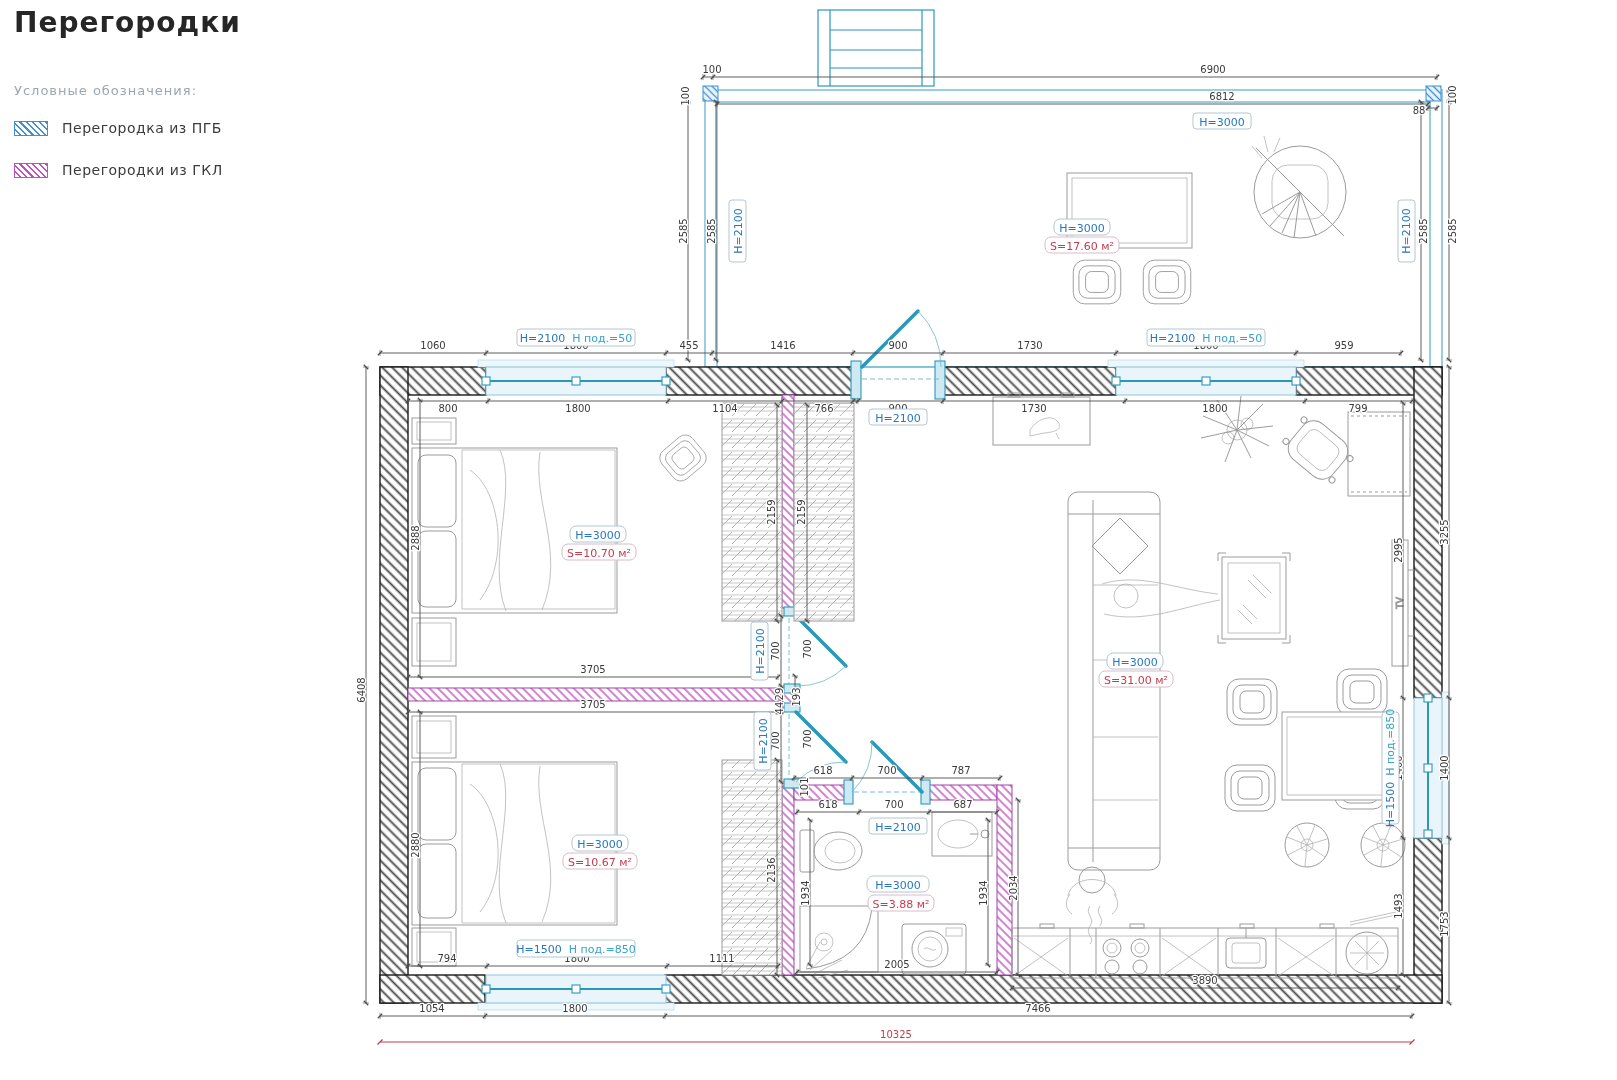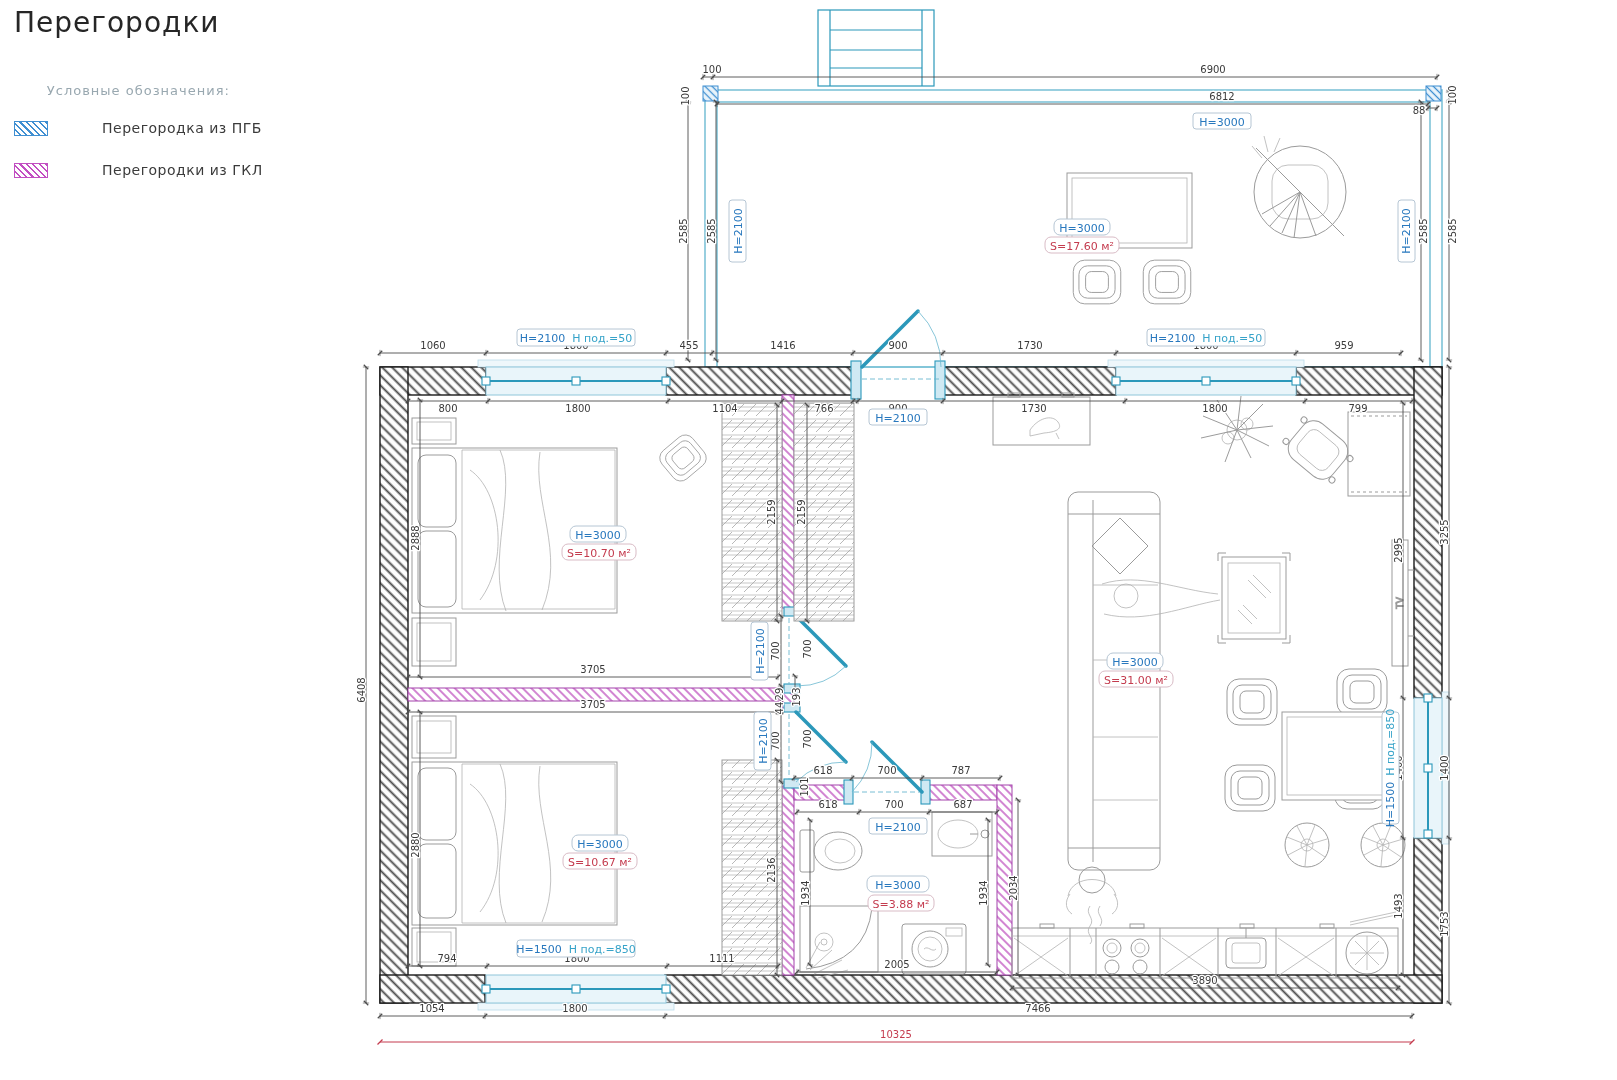--- a/index.html
+++ b/index.html
@@ -1,21 +1,21 @@
 <!DOCTYPE html>
 <html><head>
 <meta charset="utf-8">
 <style>
   html,body { margin:0; padding:0; background:#fff; }
   body { width:1617px; height:1080px; position:relative; overflow:hidden;
          font-family:"DejaVu Sans", sans-serif; }
   .header { position:absolute; left:14px; top:6px; z-index:2; }
-  .title { font-size:28px; font-weight:400; color:#262626; letter-spacing:1px; margin:0 4px 44px 0; }
-  .legend-heading { font-size:13px; color:#99a8b0; letter-spacing:1px; margin-bottom:22px;text-align:center; }
-  .legend-item { display:flex; align-items:center; margin-bottom:26px;gap:40px; }
+  .title { font-size:28px; font-weight:700; color:#262626; letter-spacing:1px; margin:0 4px 44px 0; }
+  .legend-heading { font-size:13px; color:#99a8b0; letter-spacing:1px; margin-bottom:22px; }
+  .legend-item { display:flex; align-items:center; margin-bottom:26px; }
   .swatch { width:34px; height:15px; margin-right:14px; background-color:#fff;
             box-sizing:border-box; }
   .sw-pgb { border:1.5px solid #3f8fd2;
             background-image:repeating-linear-gradient(45deg, transparent 0 3px, #3f8fd2 3px 4.5px); }
   .sw-gkl { border:1.5px solid #c24fc2;
             background-image:repeating-linear-gradient(45deg, transparent 0 3px, #c24fc2 3px 4.5px); }
   .legend-label { font-size:14px; color:#3b3b3b; letter-spacing:0.5px; }
   svg { position:absolute; left:0; top:0; }
   svg text { font-family:"DejaVu Sans", sans-serif; }
   .dt  { font-size:10px; fill:#3a3a3a; text-anchor:middle; paint-order:stroke; stroke:#fff; stroke-width:2.5px; stroke-linejoin:round; }

